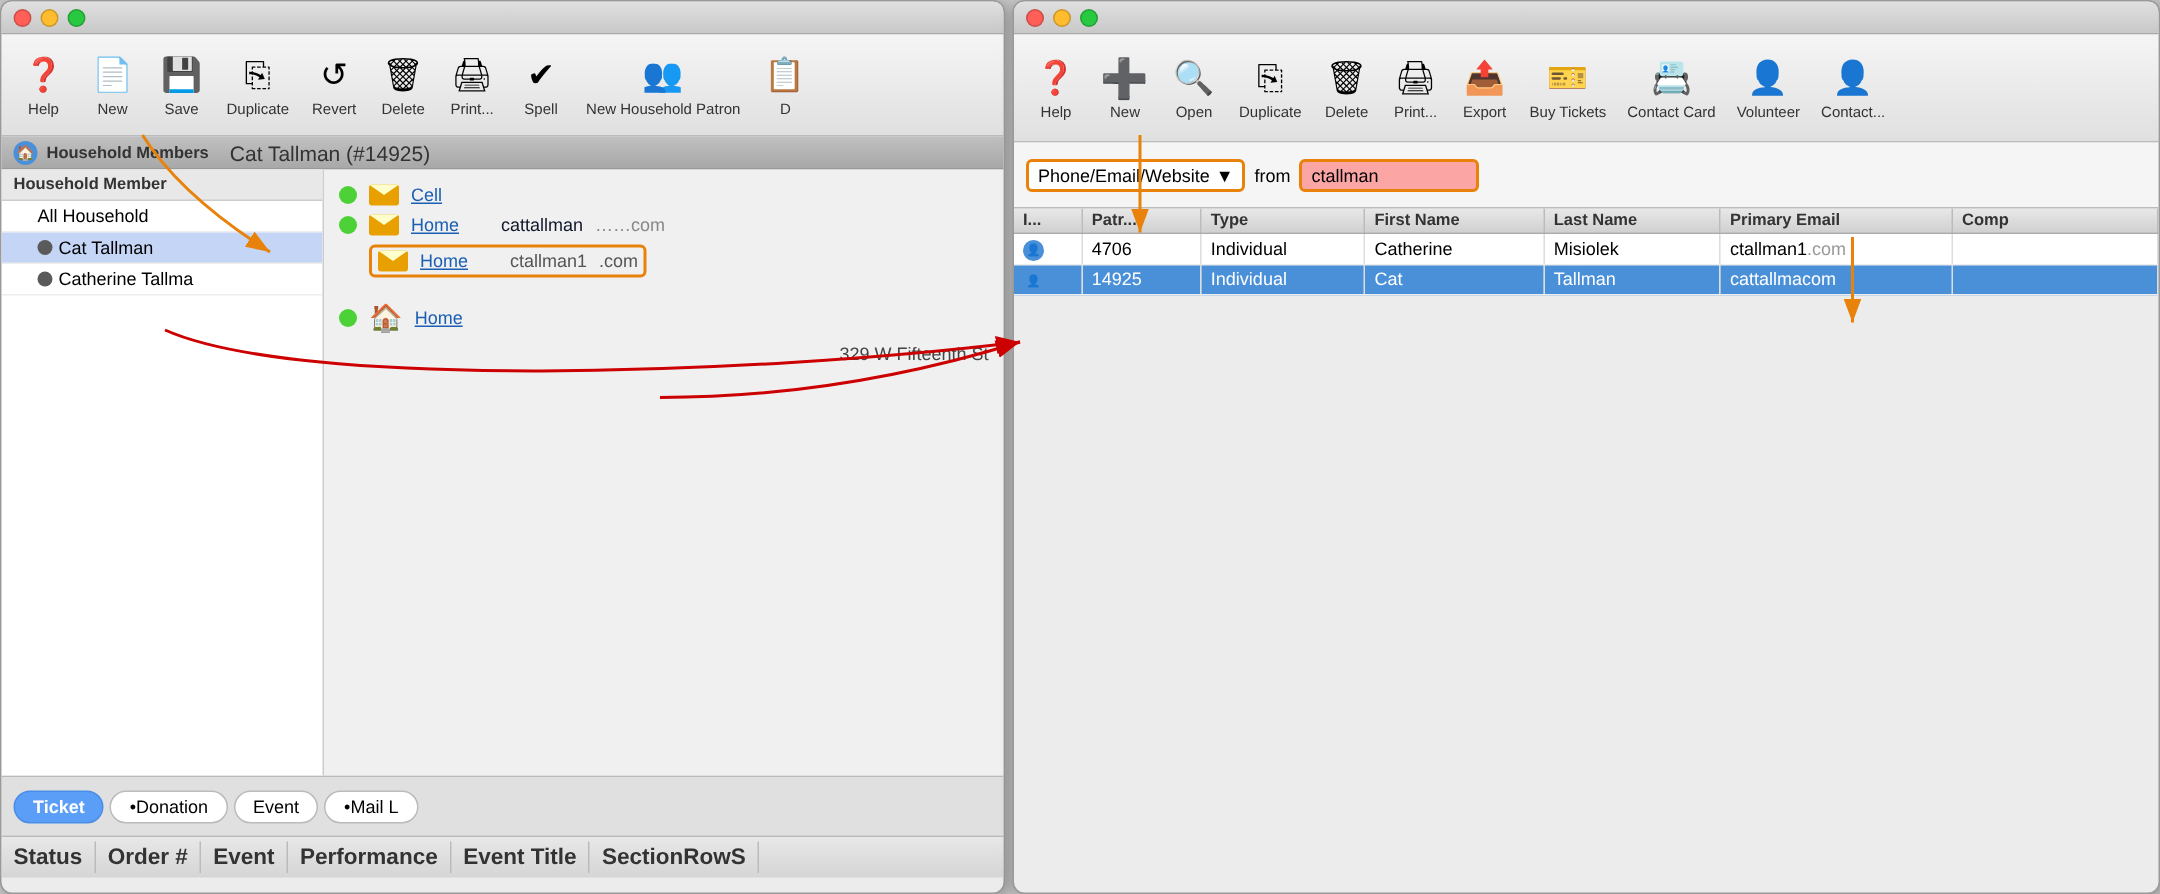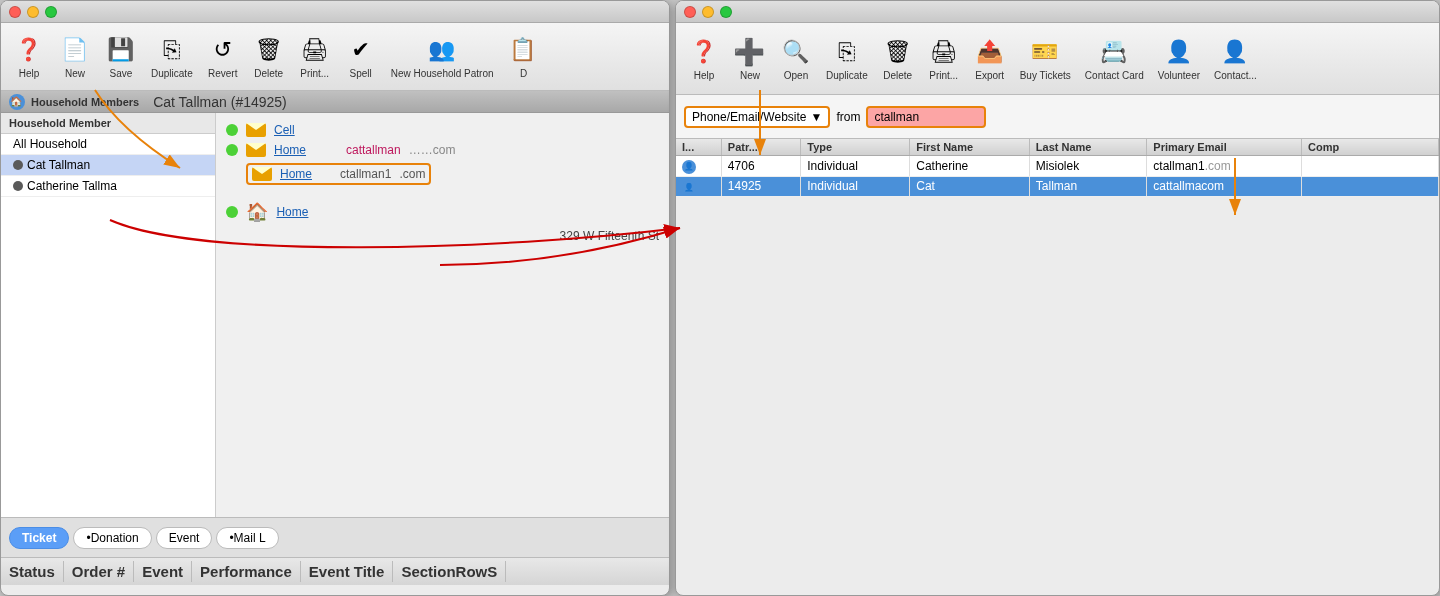--- a/index.html
+++ b/index.html
@@ -107,21 +107,21 @@
     .sidebar-header {
       padding: 4px 8px;
       font-weight: bold;
       font-size: 11px;
       color: #333;
       background: #e8e8e8;
       border-bottom: 1px solid #ccc;
     }
 
     .sidebar-item {
-      padding: 3px 12px;
+      padding: 3px 24px;
       font-size: 12px;
       cursor: pointer;
       border-bottom: 1px solid #eee;
       display: flex;
       align-items: center;
       gap: 4px;
       text-align: right;
     }
     .sidebar-item.selected { background: #c5d5f5; }
 
@@ -422,21 +422,21 @@
     <div class="main-content">
       <div class="contact-row">
         <div class="status-dot"></div>
         <div class="email-icon"></div>
         <span class="link-text">Cell</span>
       </div>
       <div class="contact-row">
         <div class="status-dot"></div>
         <div class="email-icon"></div>
         <span class="link-text">Home</span>
-        <span style="margin-left:32px; color:#be185d;">cattallman</span>
+        <span style="margin-left:20px; color:#0f172a;">cattallman</span>
         <span style="color:#888;">……com</span>
       </div>
       <div class="contact-row" style="margin-left:0;">
         <div class="status-dot" style="opacity:0;"></div>
         <div style="border: 2px solid #e8820a; border-radius:4px; padding: 2px 4px; display:flex; align-items:center; gap:8px;">
           <div class="email-icon"></div>
           <span class="link-text">Home</span>
           <span style="margin-left:20px; color:#555;">ctallman1</span>
           <span style="color:#555;">.com</span>
         </div>

